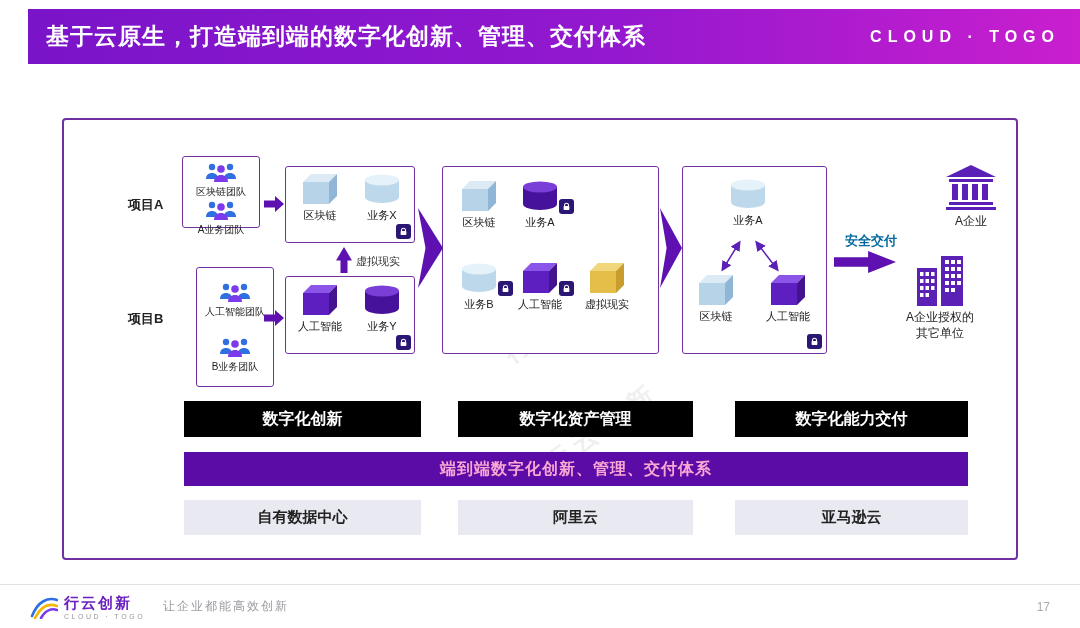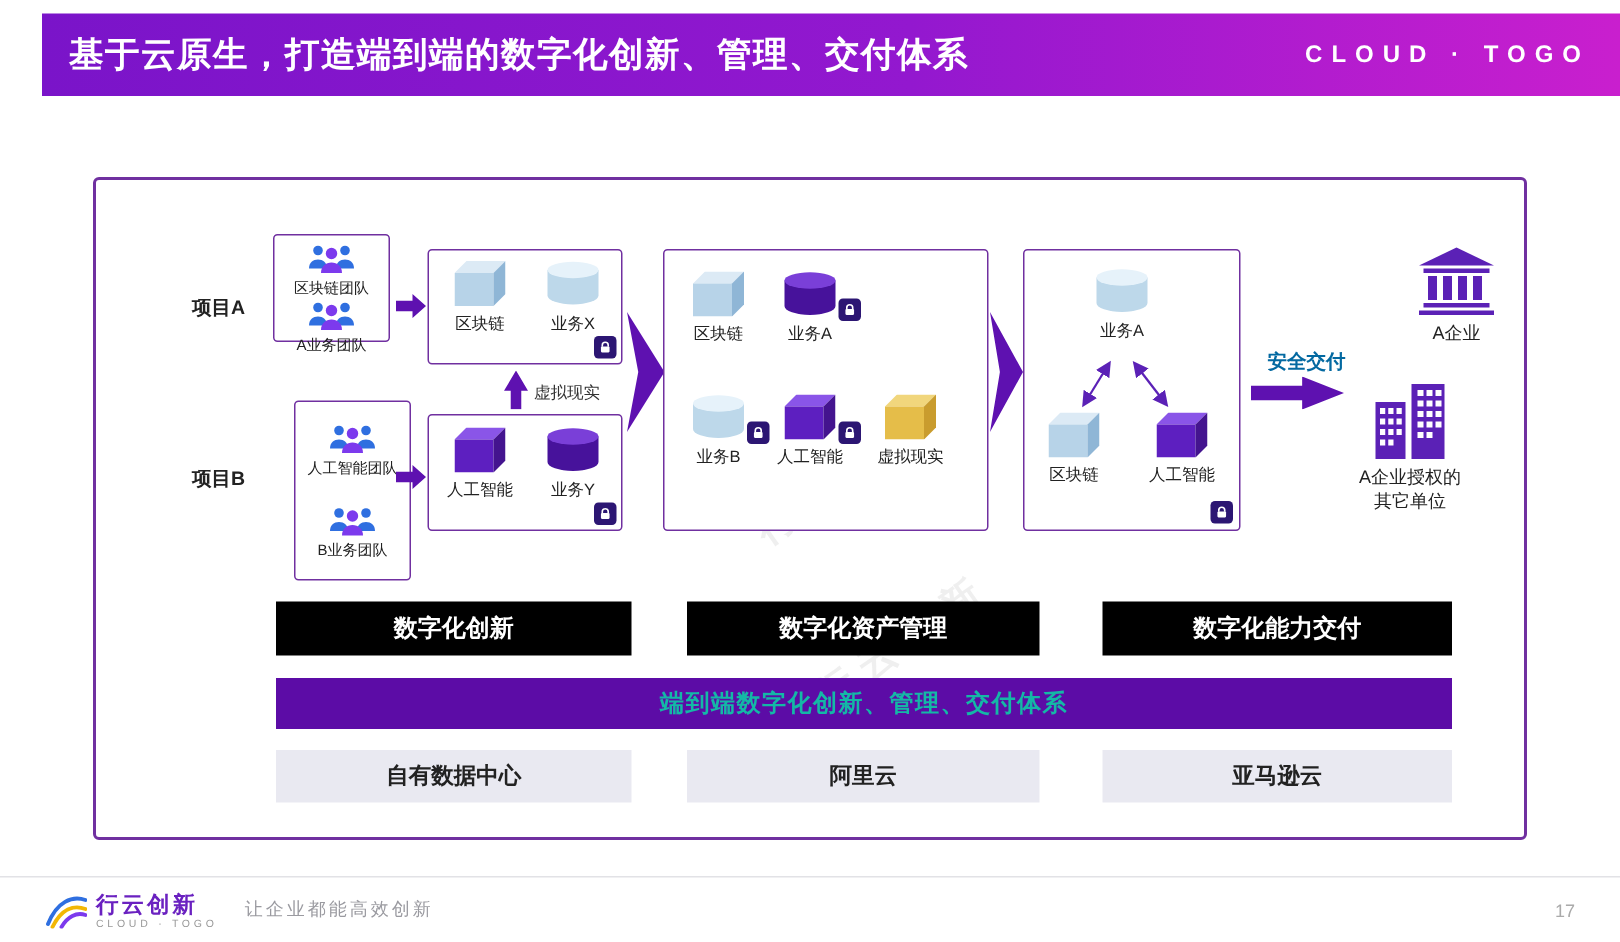--- a/index.html
+++ b/index.html
@@ -32,21 +32,21 @@
 .arr-up{position:absolute;width:16px;height:26px;background:#5e11b0;clip-path:polygon(28% 100%,28% 52%,0 52%,50% 0,100% 52%,72% 52%,72% 100%)}
 .arr-big{position:absolute;width:25px;height:80px;background:#5e11b0;clip-path:polygon(0 0,100% 50%,0 100%,30% 50%)}
 .share-label{position:absolute;font-size:11px;color:#333}
 .secure-label{position:absolute;font-size:13px;color:#0369a1;font-weight:bold;width:62px;text-align:right}
 
 .ent{position:absolute;text-align:center}
 .ent-label{font-size:12px;color:#222;line-height:1.3}
 
 .stage-btn,.banner,.infra-btn{position:absolute;display:flex;align-items:center;justify-content:center;font-weight:bold}
 .stage-btn{height:36px;background:#000000;color:#fff;font-size:16px}
-.banner{height:34px;background:#5c0ca6;color:#14b8a6;font-size:16px;letter-spacing:1px}
+.banner{height:34px;background:#5c0ca6;color:#f9a8d4;font-size:16px;letter-spacing:1px}
 .infra-btn{height:35px;background:#e9e9f1;color:#222;font-size:15px}
 
 .wm{position:absolute;color:rgba(100,100,100,0.10);font-size:26px;letter-spacing:8px;transform:rotate(-35deg);pointer-events:none;font-weight:bold}
 .wm1{left:430px;top:180px}
 .wm2{left:470px;top:290px}
 
 
 .c-blue .pt{fill:#dceaf5}.c-blue .pf{fill:#b7d3e8}.c-blue .ps{fill:#8fb6d6}
 .c-purple .pt{fill:#8a55e8}.c-purple .pf{fill:#5d1fc0}.c-purple .ps{fill:#44148f}
 .c-yellow .pt{fill:#f1d67c}.c-yellow .pf{fill:#e5bd49}.c-yellow .ps{fill:#c99c2e}

